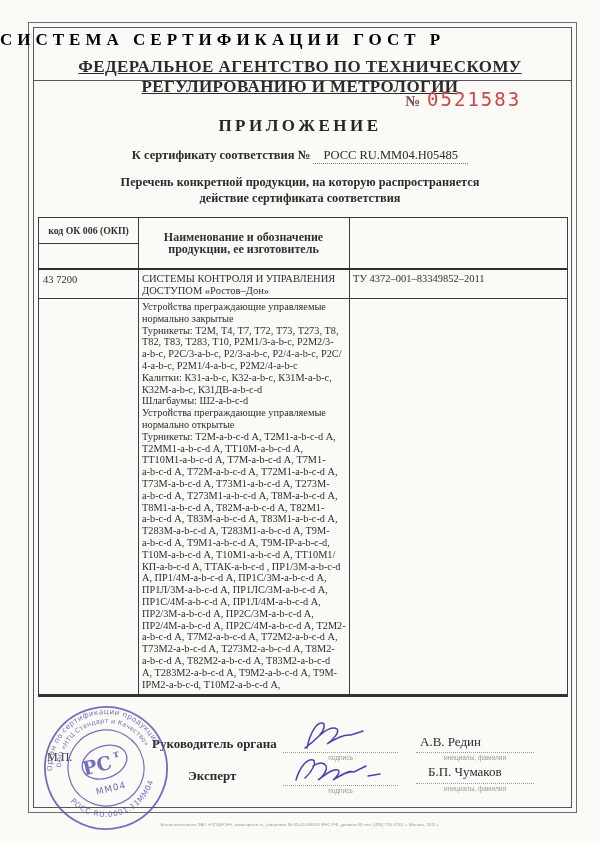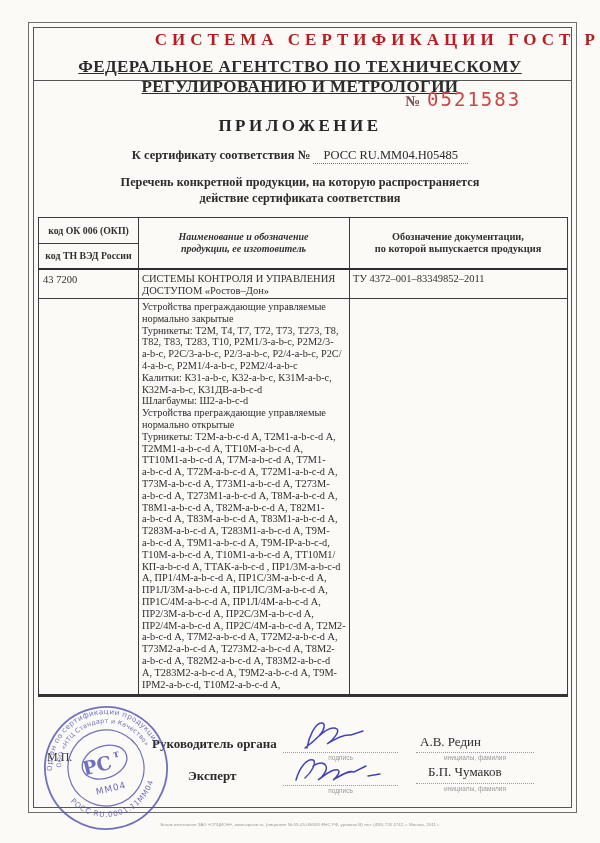--- a/index.html
+++ b/index.html
@@ -3,21 +3,21 @@
 <meta charset="utf-8">
 <style>
   html,body{margin:0;padding:0;}
   body{width:600px;height:843px;background:#f6f5f1;overflow:hidden;}
   .page{position:relative;width:600px;height:843px;background:#fbfaf6;font-family:"Liberation Serif","DejaVu Serif",serif;color:#333;}
   .abs{position:absolute;}
   .frame-outer{left:28px;top:22px;width:547px;height:789px;border:1px solid #6e6e6e;}
   .frame-inner{left:33px;top:27px;width:537px;height:779px;border:1px solid #555;}
   .hdr-divider{left:33px;top:80px;width:538px;height:1px;background:#555;}
 
-  .sys-title{left:0;top:30px;width:600px;text-align:right;font-weight:bold;font-size:17px;letter-spacing:5px;color:#b91c1c;font-family:Liberation Serif, serif;}
+  .sys-title{left:0;top:30px;width:600px;text-align:left;font-weight:bold;font-size:17px;letter-spacing:5px;color:#000000;font-family:Liberation Serif, serif;}
   .agency{left:0;top:57px;width:600px;text-align:center;font-weight:bold;font-size:17px;letter-spacing:0.4px;color:#2b2b2b;text-decoration:underline;}
 
   .blank-no{left:405px;top:88px;white-space:nowrap;}
   .blank-no .no-sign{font-size:15px;color:#7a5050;font-weight:bold;margin-right:7px;}
   .blank-no .no-digits{font-family:"DejaVu Sans Mono","Liberation Mono",monospace;font-size:19px;letter-spacing:2px;color:#c84747;}
 
   .appendix{left:0;top:116px;width:600px;text-align:center;font-weight:bold;font-size:17px;letter-spacing:3.5px;color:#262626;}
   .certline{left:0;top:148px;width:600px;text-align:center;font-size:12.5px;color:#2b2b2b;}
   .certline .lbl{font-weight:bold;}
   .certline .val{border-bottom:1px dotted #777;padding:0 10px 1px 10px;}
@@ -26,21 +26,21 @@
   .tbl{left:38px;top:217px;width:528px;height:476px;border:1px solid #3c3c3c;border-bottom:3px solid #333;}
   .tbl .vline1{position:absolute;left:99px;top:0;bottom:0;width:1px;background:#3c3c3c;}
   .tbl .vline2{position:absolute;left:310px;top:0;bottom:0;width:1px;background:#3c3c3c;}
   .tbl .hsplit{position:absolute;left:0;top:25px;width:99px;height:1px;background:#3c3c3c;}
   .tbl .hheavy{position:absolute;left:0;top:50px;width:100%;height:2px;background:#2e2e2e;}
   .tbl .hrow1{position:absolute;left:0;top:80px;width:100%;height:1px;background:#3c3c3c;}
   .cell{position:absolute;font-size:10.5px;color:#303030;}
   .hc{font-weight:bold;text-align:center;display:flex;align-items:center;justify-content:center;white-space:pre-line;line-height:12px;}
   .c1t{left:0;top:0;width:99px;height:25px;font-size:9.8px;}
   .c1b{left:0;top:26px;width:99px;height:24px;font-size:9.8px;}
-  .c2h{left:99px;top:0;width:211px;height:50px;font-size:10px;font-style:italic;}
+  .c2h{left:99px;top:0;width:211px;height:50px;font-size:12px;}
   .c3h{left:310px;top:0;width:218px;height:50px;font-size:10.3px;}
   .r1c1{left:4px;top:56px;width:92px;}
   .r1c2{left:103px;top:55px;width:204px;white-space:pre-line;line-height:12px;}
   .r1c3{left:314px;top:55px;width:210px;}
   .products{left:103px;top:83px;width:206px;font-size:10.3px;line-height:11.8px;white-space:pre-line;color:#2e2e2e;}
 
   .sig-label{font-weight:bold;font-size:13px;color:#2b2b2b;white-space:nowrap;}
   .dotline{border-bottom:1px dotted #999;height:1px;}
   .tiny-cap{font-size:6.5px;color:#9a9a9a;text-align:center;font-family:"Liberation Sans","DejaVu Sans",sans-serif;}
   .sig-name{font-size:13px;color:#2b2b2b;white-space:nowrap;}
@@ -77,25 +77,22 @@
 действие сертификата соответствия</div>
 
   <div class="abs tbl">
     <div class="vline1"></div>
     <div class="vline2"></div>
     <div class="hsplit"></div>
     <div class="hheavy"></div>
     <div class="hrow1"></div>
 
     <div class="cell hc c1t">код ОК 006 (ОКП)</div>
-    <div class="cell hc c1b">код ТН ВЭД России</div>
     <div class="cell hc c2h">Наименование и обозначение
 продукции, ее изготовитель</div>
-    <div class="cell hc c3h">Обозначение документации,
-по которой выпускается продукция</div>
 
     <div class="cell r1c1">43 7200</div>
     <div class="cell r1c2">СИСТЕМЫ КОНТРОЛЯ И УПРАВЛЕНИЯ
 ДОСТУПОМ «Ростов–Дон»</div>
     <div class="cell r1c3">ТУ 4372–001–83349852–2011</div>
 
     <div class="cell products">Устройства преграждающие управляемые
 нормально закрытые
 Турникеты: Т2М,  Т4, Т7, Т72, Т73, Т273, Т8,
 Т82, Т83, Т283, Т10, Р2М1/3-a-b-c, Р2М2/3-

